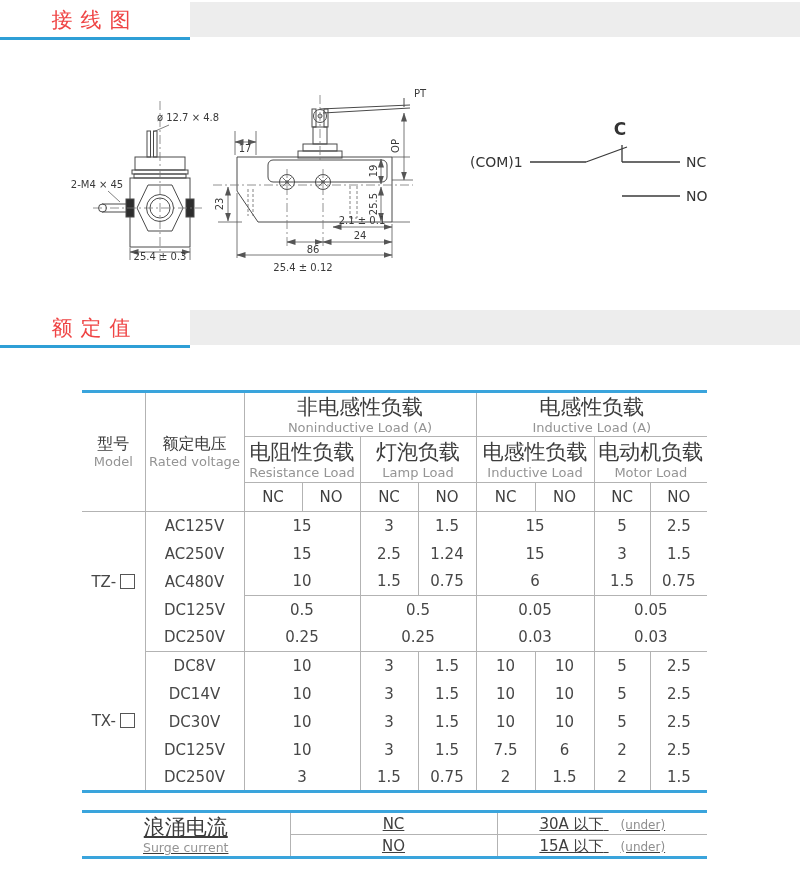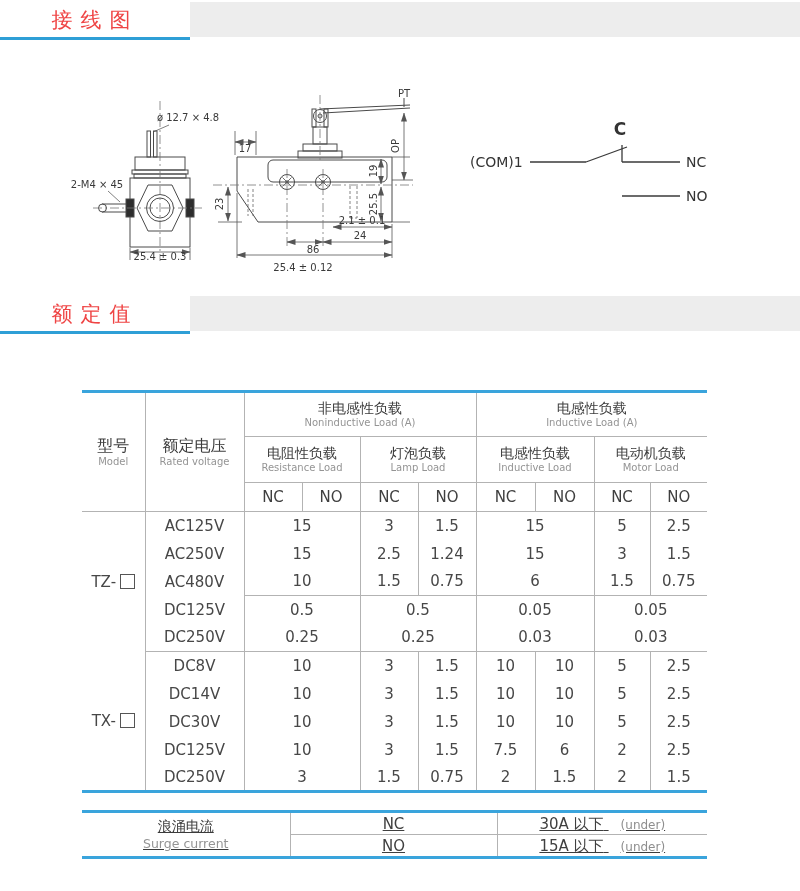--- a/index.html
+++ b/index.html
@@ -23,22 +23,22 @@
   .clbl.cc{font-size:17px;font-weight:bold;transform:translate(-50%,-50%);}
 
   
   table.rt{position:absolute;left:82px;top:390px;width:625px;border-collapse:collapse;
            table-layout:fixed;border-top:3px solid #3aa4dc;border-bottom:3px solid #3aa4dc;}
   table.rt th,table.rt td{border:0;padding:0;text-align:center;vertical-align:middle;
            font-weight:normal;}
   .br{border-right:1px solid #b3b3b3 !important;}
   .bb{border-bottom:1px solid #b3b3b3 !important;}
   .zh{font-size:16px;color:#3c3c3c;line-height:1.25;}
-  .zh.big{font-size:14px;}
-  .en{font-size:10px;color:#949494;line-height:1.2;}
+  .zh.big{font-size:21px;}
+  .en{font-size:13px;color:#949494;line-height:1.2;}
   .ncno{font-size:15px;color:#3f3f3f;}
   td.num{font-size:15px;color:#474747;}
   td.vcell{font-size:15px;color:#474747;}
   td.mcell{font-size:15px;color:#474747;}
   .sqbox{display:inline-block;width:13px;height:13px;border:1.5px solid #555;
          margin-left:4px;vertical-align:-2px;}
 
   
   table.st{position:absolute;left:82px;top:810px;width:625px;border-collapse:collapse;
            table-layout:fixed;border-top:3px solid #3aa4dc;border-bottom:3px solid #3aa4dc;}
@@ -168,37 +168,37 @@
         <line x1="562" y1="60" x2="562" y2="77"></line>
         <line x1="562" y1="77" x2="620" y2="77"></line>
         <line x1="562" y1="111" x2="620" y2="111"></line>
       </g>
     </svg>
 
     <span class="dlbl" style="left:128px;top:33px;">ø 12.7 × 4.8</span>
     <span class="dlbl" style="left:37px;top:100px;">2-M4 × 45</span>
     <span class="dlbl" style="left:100px;top:172px;">25.4 ± 0.3</span>
     <span class="dlbl" style="left:185px;top:64px;">17</span>
-    <span class="dlbl" style="left:344px;top:9px;">PT</span>
+    <span class="dlbl" style="left:360px;top:9px;">PT</span>
     <span class="dlbl rot" style="left:336px;top:61px;">OP</span>
     <span class="dlbl rot" style="left:314px;top:86px;">19</span>
     <span class="dlbl rot" style="left:314px;top:119px;">25.5</span>
     <span class="dlbl rot" style="left:160px;top:119px;">23</span>
     <span class="dlbl" style="left:302px;top:136px;">2.1 ± 0.1</span>
     <span class="dlbl" style="left:243px;top:151px;margin-top:32px;">25.4 ± 0.12</span>
     <span class="dlbl" style="left:300px;top:151px;">24</span>
     <span class="dlbl" style="left:253px;top:165px;">86</span>
 
     <span class="clbl cc" style="left:560px;top:44px;">C</span>
     <span class="clbl" style="left:410px;top:77px;">(COM)1</span>
     <span class="clbl" style="left:626px;top:77px;">NC</span>
     <span class="clbl" style="left:626px;top:111px;">NO</span>
   </div>
 
-  <div class="sec-bar" style="top:296px;text-align:right;">
+  <div class="sec-bar" style="top:310px;text-align:right;">
     <div class="sec-label">额定值</div>
   </div>
 
   <table class="rt">
     <colgroup>
       <col style="width:63px">
         <col style="width:99px">
       <col style="width:58px">
         <col style="width:58px">
       <col style="width:58px">

